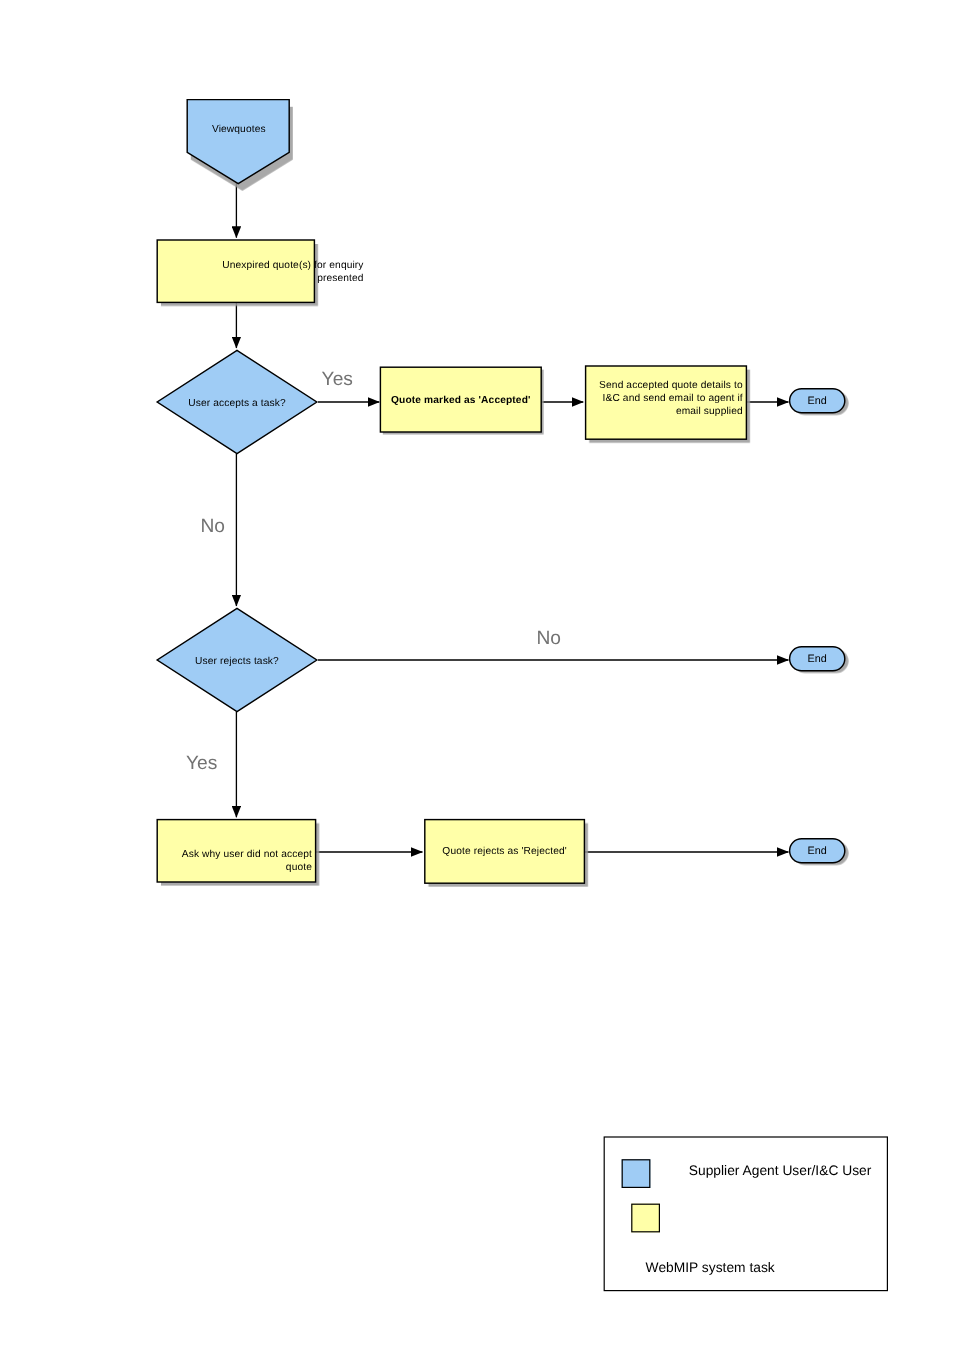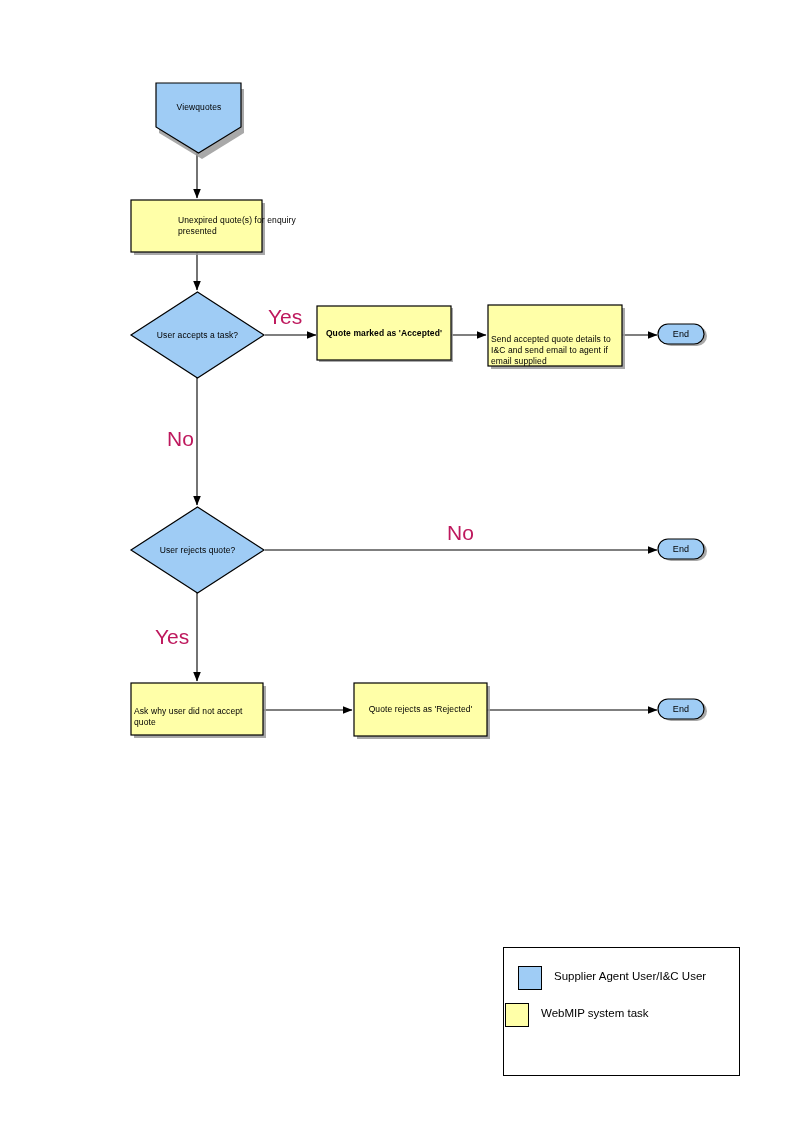--- a/index.html
+++ b/index.html
@@ -16,51 +16,52 @@
   }
   #canvas {
     position: absolute;
     left: 0;
     top: 0;
     width: 794px;
     height: 1123px;
   }
   .node-label {
     position: absolute;
-    text-align: left;
+    text-align: right;
     font-size: 8.5px;
     line-height: 11px;
     color: #000000;
     letter-spacing: 0.1px;
     display: flex;
     align-items: center;
     justify-content: center;
     pointer-events: none;
   }
   .edge-label {
     position: absolute;
-    font-size: 21px;
+    font-size: 16px;
     line-height: 21px;
-    color: #be185d;
+    color: #737373;
     font-family: "Liberation Sans", sans-serif;
   }
   .legend {
     position: absolute;
     left: 503px;
     top: 947px;
     width: 237px;
     height: 129px;
     border: 1px solid #000000;
     background: #ffffff;
     box-sizing: border-box;
   }
   .legend-row {
     position: absolute;
     display: flex;
     align-items: flex-start;
+    gap: 20px;
   }
   .legend-swatch {
     width: 24px;
     height: 24px;
     border: 1px solid #000000;
     box-sizing: border-box;
     flex: 0 0 auto;
   }
   .legend-text {
     margin-left: 12px;
@@ -139,23 +140,23 @@
 </svg>
 
 <div class="node-label" style="left:156px; top:86px; width:86px; height:42px;">Viewquotes</div>
 
 <div class="node-label" style="left:134px; top:200px; width:125px; height:52px;margin-left:44px;">Unexpired quote(s) for enquiry presented</div>
 
 <div class="node-label" style="left:150px; top:312px; width:95px; height:46px;">User accepts a task?</div>
 
 <div class="node-label" style="left:320px; top:306px; width:128px; height:54px;font-weight:bold;">Quote  marked as 'Accepted'</div>
 
-<div class="node-label" style="left:491px; top:320px; width:128px; height:61px;">Send accepted quote details to I&amp;C and send email to agent if email supplied</div>
+<div class="node-label" style="left:491px; top:301px; width:128px; height:61px;">Send accepted quote details to I&amp;C and send email to agent if email supplied</div>
 
-<div class="node-label" style="left:150px; top:527px; width:95px; height:46px;">User rejects quote?</div>
+<div class="node-label" style="left:150px; top:527px; width:95px; height:46px;">User rejects task?</div>
 
 <div class="node-label" style="left:134px; top:683px; width:126px; height:68px;">Ask why user did not accept quote</div>
 
 <div class="node-label" style="left:357px; top:683px; width:127px; height:53px;">Quote  rejects as 'Rejected'</div>
 
 <div class="node-label" style="left:658px; top:325px; width:46px; height:19px; font-size:9px;">End</div>
 
 <div class="node-label" style="left:658px; top:540px; width:46px; height:19px; font-size:9px;">End</div>
 
 <div class="node-label" style="left:658px; top:700px; width:46px; height:19px; font-size:9px;">End</div>
@@ -167,18 +168,18 @@
 <div class="edge-label" style="left:447px; top:522px;">No</div>
 
 <div class="edge-label" style="left:155px; top:626px;">Yes</div>
 
 <div class="legend">
   <div class="legend-row" style="left:14px; top:18px;">
     <span class="legend-swatch" style="background:#9FCCF5;"></span>
     <span class="legend-text">Supplier Agent User/I&amp;C User</span>
   </div>
 
-  <div class="legend-row" style="left:1px; top:55px;">
+  <div class="legend-row" style="left:22px; top:55px;flex-direction:column;">
     <span class="legend-swatch" style="background:#FFFFA8;"></span>
     <span class="legend-text">WebMIP system task</span>
   </div>
 
 </div>
 
 </body></html>

